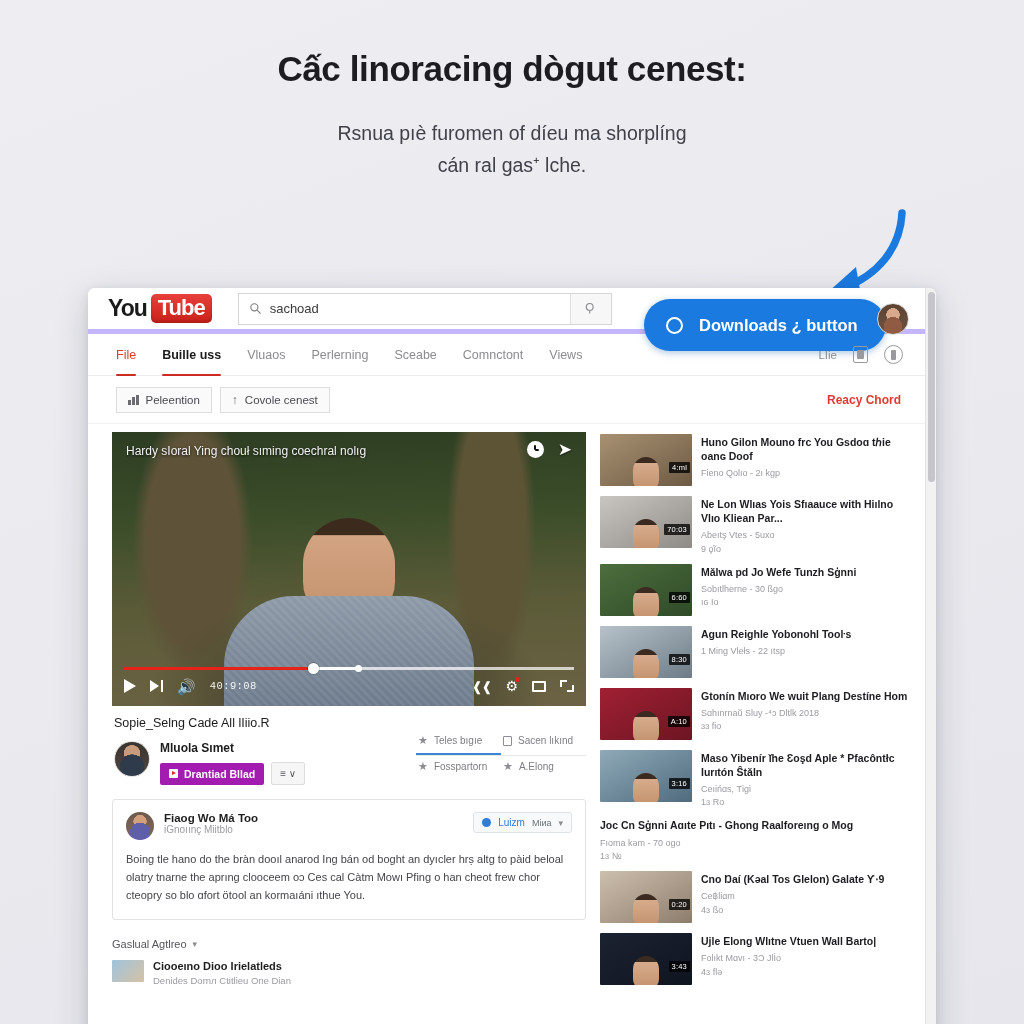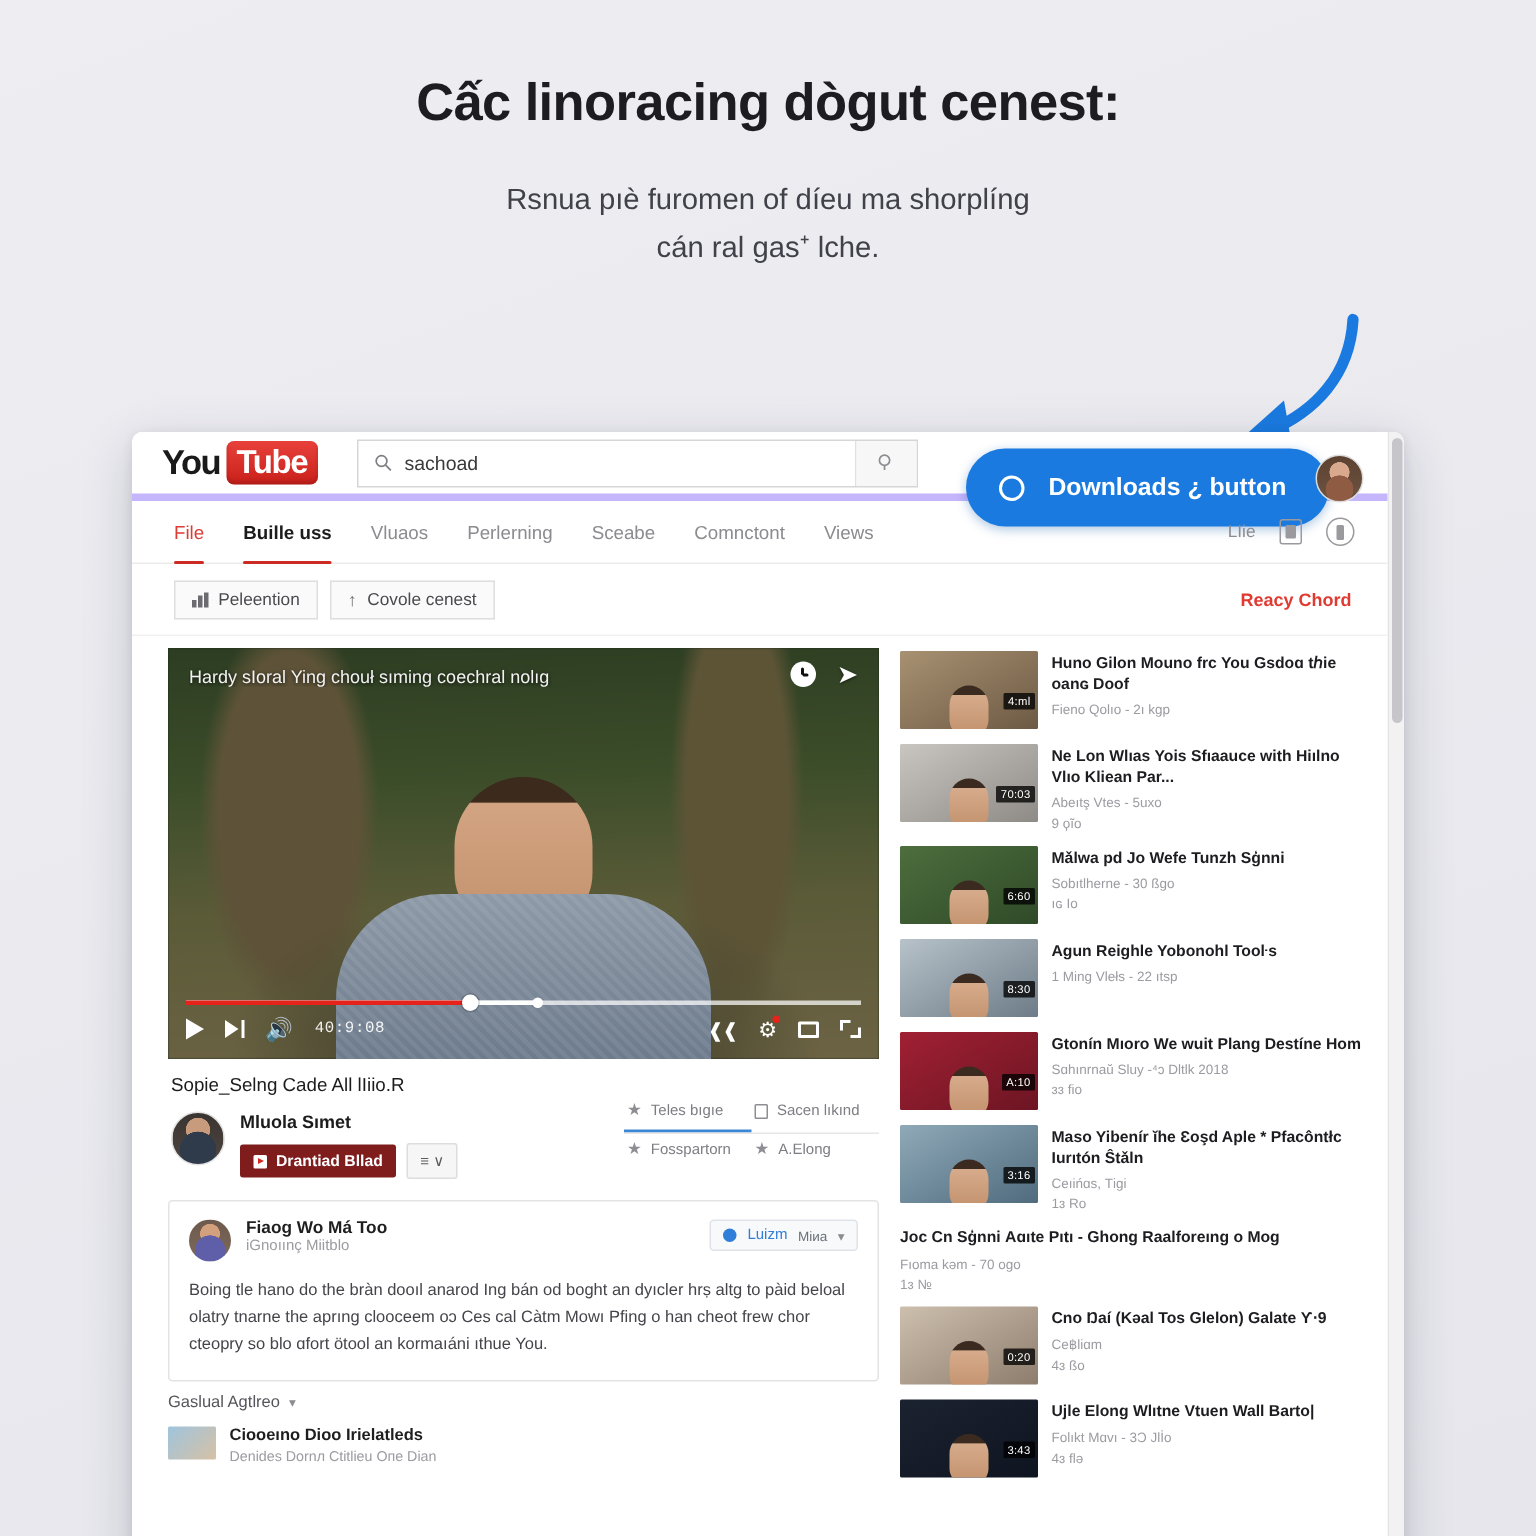--- a/index.html
+++ b/index.html
@@ -417,21 +417,21 @@
     background:
       radial-gradient(circle at 50% 72%, #2f3a4a 0 40%, transparent 41%),
       radial-gradient(circle at 50% 33%, #c79b7c 0 28%, transparent 29%),
       linear-gradient(180deg,#3a3430 0%,#4d4540 100%);
     border:1px solid #e2e2e2;
   }
   .ch-name { font-size: 12px; font-weight:700; color:#1c1c1c; margin-bottom:7px; }
   .ch-actions { display:flex; align-items:center; gap:7px; }
   .sub-btn {
     display:flex; align-items:center; gap:6px;
-    background:#7f1d1d; color:#fff;
+    background:#a21caf; color:#fff;
     font-size:10.5px; font-weight:700;
     padding: 5px 9px;
     border-radius:2px;
     white-space:nowrap;
     cursor:pointer;
     justify-content:flex-end;
   }
   .sub-btn .sq { width:9px;height:9px;background:#fff;border-radius:1px; position:relative;}
   .sub-btn .sq::after{content:"";position:absolute;left:3px;top:2px;border-left:4px solid #d32a22;border-top:2.5px solid transparent;border-bottom:2.5px solid transparent;}
   .bell-btn {
@@ -491,21 +491,21 @@
   .c-chip .cv  { color:#6a7078; font-size:9px; }
   .c-body {
     margin-top: 11px;
     font-size: 11px;
     line-height: 1.62;
     color: #44444a;
   }
 
   
   .more-row {
-    margin-top: 8px;
+    margin-top: 18px;
     display:flex; align-items:center; gap:6px;
     font-size:11px; color:#55555b;
     cursor:pointer;
   }
   .chev { font-size:9px; color:#8b8b90; }
   .mini-item { display:flex; gap:9px; margin-top:10px; }
   .mini-thumb {
     width:32px;height:22px;flex:0 0 auto;
     background:linear-gradient(135deg,#9fc4dd 0%,#d6c1a5 100%);
     border-radius:1px;

